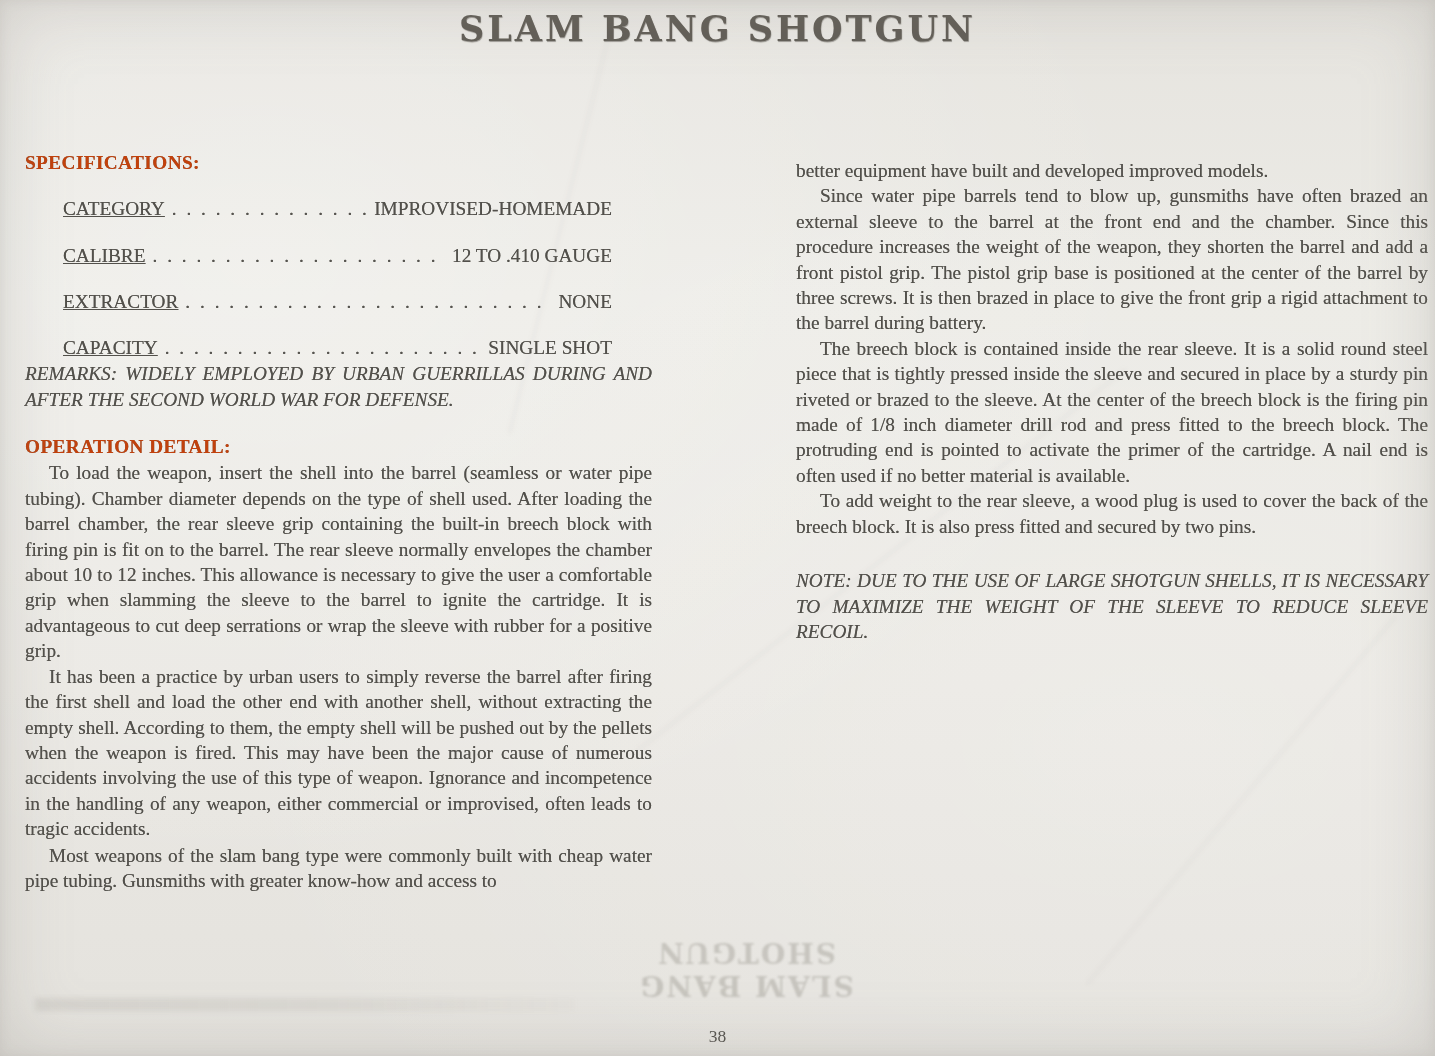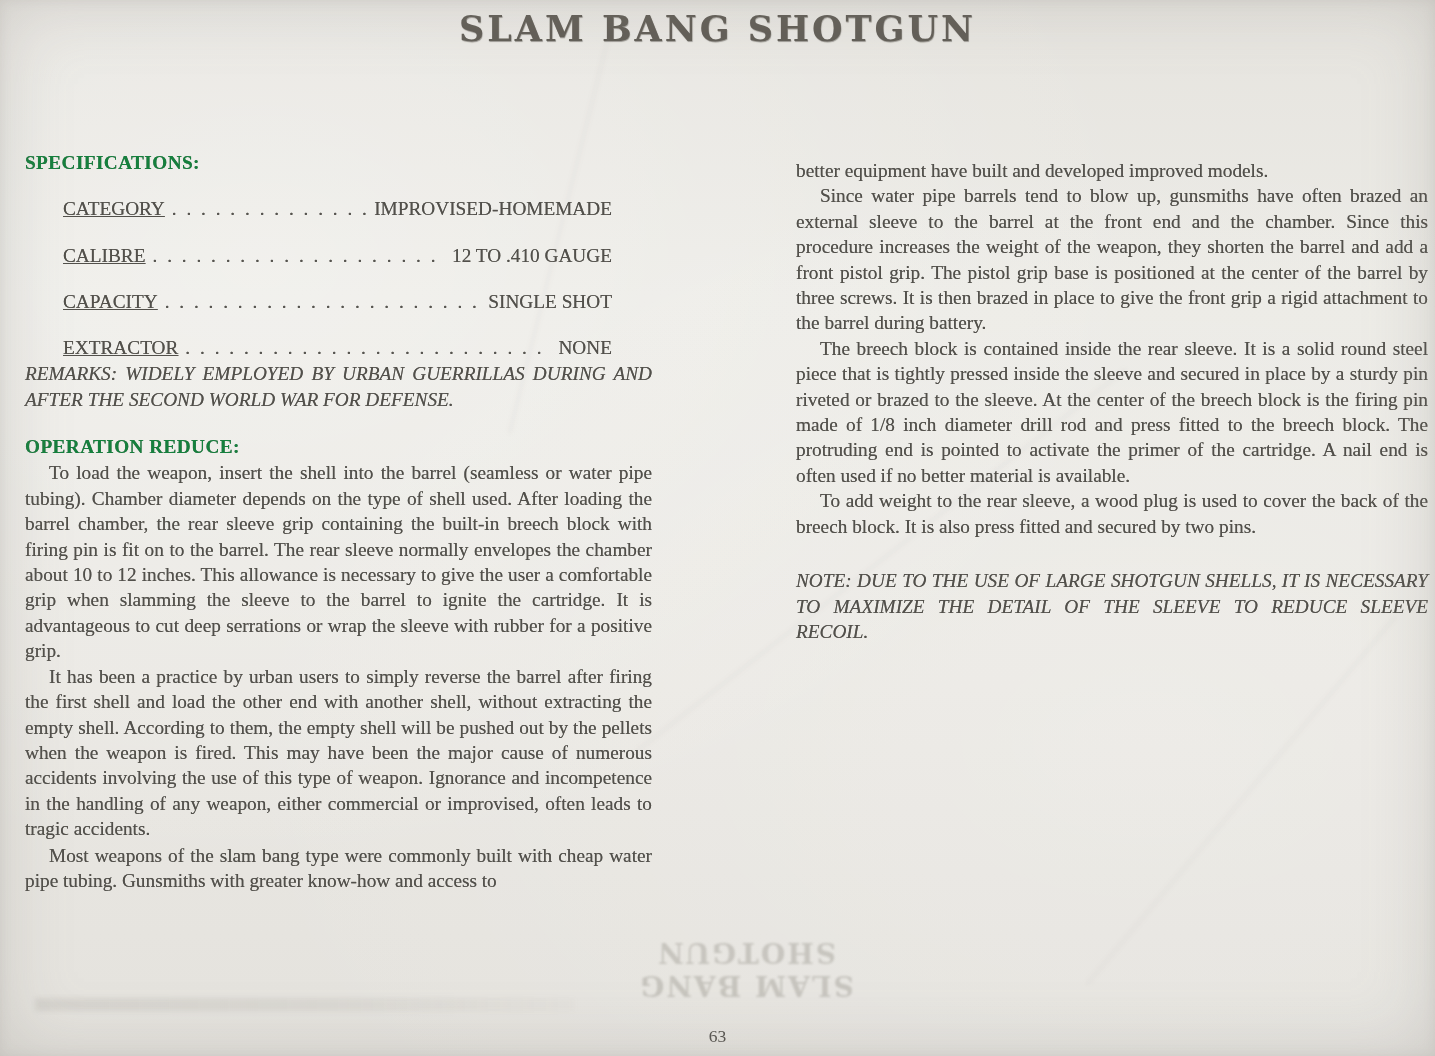--- a/index.html
+++ b/index.html
@@ -48,21 +48,21 @@
     text-align: justify;
     text-shadow: 0 0 0.6px rgba(82,80,75,0.75);
   }
   .col-left  { left: 25px;  top: 150px; width: 627px; }
   .col-right { left: 796px; top: 158px; width: 632px; }
 
   .heading {
     font-weight: 700;
     text-align: left;
     letter-spacing: 0.4px;
-    color: #15803d;
+    color: #c2410c;
   }
   .heading-op   { margin-top: 22px; }
   .heading-con  { margin-top: 22px; }
 
   .spec-table { margin-top: 1px; }
   .spec-row {
     display: flex;
     align-items: baseline;
     margin-left: 38px;
     margin-right: 40px;
@@ -143,52 +143,52 @@
         <span class="spec-label">CATEGORY</span>
         <span class="spec-dots"></span>
         <span class="spec-value">IMPROVISED-HOMEMADE</span>
       </div>
       <div class="spec-row">
         <span class="spec-label">CALIBRE</span>
         <span class="spec-dots"></span>
         <span class="spec-value">12 TO .410 GAUGE</span>
       </div>
       <div class="spec-row">
+        <span class="spec-label">EXTRACTOR</span>
+        <span class="spec-dots"></span>
+        <span class="spec-value">NONE</span>
+      </div>
+      <div class="spec-row">
         <span class="spec-label">CAPACITY</span>
         <span class="spec-dots"></span>
         <span class="spec-value">SINGLE SHOT</span>
-      </div>
-      <div class="spec-row">
-        <span class="spec-label">EXTRACTOR</span>
-        <span class="spec-dots"></span>
-        <span class="spec-value">NONE</span>
       </div>
     </div>
 
     <p class="remarks para no-indent">REMARKS: WIDELY EMPLOYED BY URBAN GUERRILLAS DURING AND AFTER THE SECOND WORLD WAR FOR DEFENSE.</p>
 
-    <div class="heading heading-op">OPERATION REDUCE:</div>
+    <div class="heading heading-op">OPERATION DETAIL:</div>
     <p class="para para-first">To load the weapon, insert the shell into the barrel (seamless or water pipe tubing). Chamber diameter depends on the type of shell used. After loading the barrel chamber, the rear sleeve grip containing the built-in breech block with firing pin is fit on to the barrel. The rear sleeve normally envelopes the chamber about 10 to 12 inches. This allowance is necessary to give the user a comfortable grip when slamming the sleeve to the barrel to ignite the cartridge. It is advantageous to cut deep serrations or wrap the sleeve with rubber for a positive grip.</p>
     <p class="para">It has been a practice by urban users to simply reverse the barrel after firing the first shell and load the other end with another shell, without extracting the empty shell. According to them, the empty shell will be pushed out by the pellets when the weapon is fired. This may have been the major cause of numerous accidents involving the use of this type of weapon. Ignorance and incompetence in the handling of any weapon, either commercial or improvised, often leads to tragic accidents.</p>
 
     <p class="para para-first">Most weapons of the slam bang type were commonly built with cheap water pipe tubing. Gunsmiths with greater know-how and access to</p>
 
   </div>
 
   <div class="col col-right">
     <p class="para no-indent">better equipment have built and developed improved models.</p>
     <p class="para">Since water pipe barrels tend to blow up, gunsmiths have often brazed an external sleeve to the barrel at the front end and the chamber. Since this procedure increases the weight of the weapon, they shorten the barrel and add a front pistol grip. The pistol grip base is positioned at the center of the barrel by three screws. It is then brazed in place to give the front grip a rigid attachment to the barrel during battery.</p>
     <p class="para">The breech block is contained inside the rear sleeve. It is a solid round steel piece that is tightly pressed inside the sleeve and secured in place by a sturdy pin riveted or brazed to the sleeve. At the center of the breech block is the firing pin made of 1/8 inch diameter drill rod and press fitted to the breech block. The protruding end is pointed to activate the primer of the cartridge. A nail end is often used if no better material is available.</p>
     <p class="para">To add weight to the rear sleeve, a wood plug is used to cover the back of the breech block. It is also press fitted and secured by two pins.</p>
-    <p class="note para no-indent">NOTE: DUE TO THE USE OF LARGE SHOTGUN SHELLS, IT IS NECESSARY TO MAXIMIZE THE DETAIL OF THE SLEEVE TO REDUCE SLEEVE RECOIL.</p>
+    <p class="note para no-indent">NOTE: DUE TO THE USE OF LARGE SHOTGUN SHELLS, IT IS NECESSARY TO MAXIMIZE THE WEIGHT OF THE SLEEVE TO REDUCE SLEEVE RECOIL.</p>
   </div>
 
   <div class="ghost-title">SLAM BANG SHOTGUN</div>
   <div class="ghost-smudge"></div>
 
   <div class="crease crease-1"></div>
   <div class="crease crease-2"></div>
   <div class="crease crease-3"></div>
 
-  <div class="page-number">63</div>
+  <div class="page-number">38</div>
 
   <div class="vignette"></div>
 </div>
 
 </body></html>

